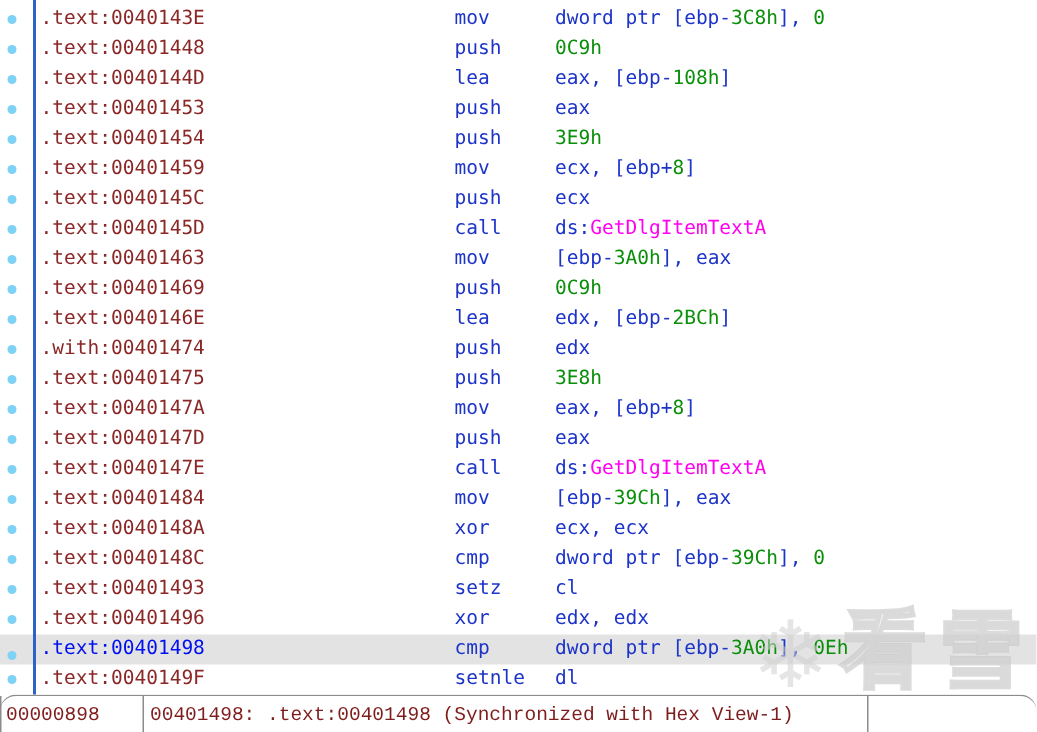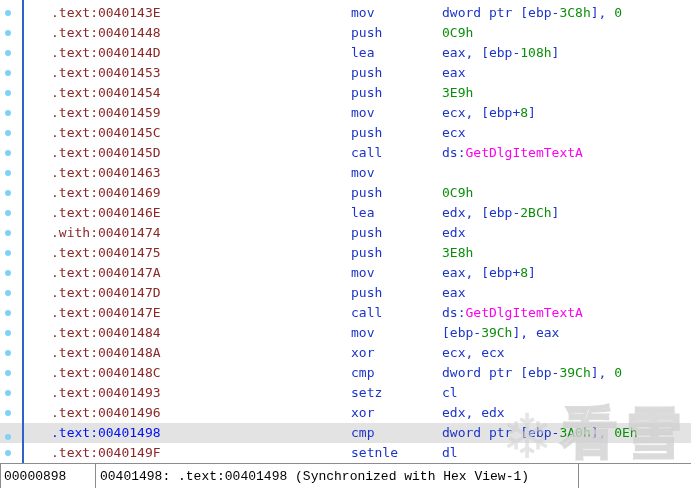--- a/index.html
+++ b/index.html
@@ -7,34 +7,34 @@
     --address-maroon:#8b2727; --highlight-bg:#e3e3e3; --highlight-address-blue:#0010f0;
     --dot-blue:#7ed2f5; --margin-line-blue:#2f62c8; --statusbar-border:#8c8c8c;
   }
   html,body{margin:0;padding:0;}
   .app{
     position:relative;width:691px;height:488px;background:#ffffff;overflow:hidden;
     font-family:"DejaVu Sans Mono",monospace;font-size:13px;
   }
   .listing{position:absolute;top:0;left:0;width:691px;height:463px;padding-top:3px;box-sizing:border-box;}
   .vline{position:absolute;top:0;left:22px;width:2px;height:463px;background:var(--margin-line-blue);z-index:3;pointer-events:none;}
-  .row{height:20px;line-height:20px;display:flex;white-space:pre;position:relative;z-index:1;gap:24px;}
+  .row{height:20px;line-height:20px;display:flex;white-space:pre;position:relative;z-index:1;}
   .row.hl{background:var(--highlight-bg);align-items:center;}
   .dot{flex:none;width:6px;height:6px;border-radius:50%;background:var(--dot-blue);margin:7px 16px 0 5px;}
   .addr{flex:none;width:276px;box-sizing:border-box;color:var(--address-maroon);}
   .hl .addr{color:var(--highlight-address-blue);}
   .mn{flex:none;width:67px;color:var(--code-blue);}
   .ops{flex:1 1 auto;color:var(--code-blue);}
   .c-b{color:var(--code-blue);margin-top:12px;}
   .c-g{color:var(--number-green);}
   .c-m{color:var(--import-magenta);}
   .statusbar{
     position:absolute;left:0;right:0;bottom:0;height:24px;background:#ffffff;
     border-top:1px solid var(--statusbar-border);display:flex;align-items:stretch;
-    font-family:"Liberation Mono",monospace;font-size:13px;color:#000000;
+    font-family:"Liberation Mono",monospace;font-size:13px;color:#7f1d1d;border-radius:11px;
   }
   .sb-cell{display:flex;align-items:center;white-space:pre;box-sizing:border-box;}
   .sb-offset{flex:none;width:96px;padding-left:3px;border-left:1px solid var(--statusbar-border);border-right:1px solid var(--statusbar-border);}
   .sb-msg{flex:none;width:483px;padding-left:4px;border-right:1px solid var(--statusbar-border);}
   .watermark{
     position:absolute;right:2px;bottom:20px;display:flex;align-items:center;gap:8px;
     pointer-events:none;z-index:5;user-select:none;
   }
   .wm-flake{font-family:"DejaVu Sans",sans-serif;font-size:62px;line-height:1;color:rgba(208,208,208,0.55);}
   .wm-text{
@@ -49,21 +49,21 @@
   <div class="listing" id="listing">
     <div class="vline"></div>
   <div class="row"><span class="dot"></span><span class="addr">.text:0040143E</span><span class="mn">mov</span><span class="ops"><span class="c-b">dword ptr [ebp-</span><span class="c-g">3C8h</span><span class="c-b">], </span><span class="c-g">0</span></span></div>
       <div class="row"><span class="dot"></span><span class="addr">.text:00401448</span><span class="mn">push</span><span class="ops"><span class="c-g">0C9h</span></span></div>
       <div class="row"><span class="dot"></span><span class="addr">.text:0040144D</span><span class="mn">lea</span><span class="ops"><span class="c-b">eax, [ebp-</span><span class="c-g">108h</span><span class="c-b">]</span></span></div>
       <div class="row"><span class="dot"></span><span class="addr">.text:00401453</span><span class="mn">push</span><span class="ops"><span class="c-b">eax</span></span></div>
       <div class="row"><span class="dot"></span><span class="addr">.text:00401454</span><span class="mn">push</span><span class="ops"><span class="c-g">3E9h</span></span></div>
       <div class="row"><span class="dot"></span><span class="addr">.text:00401459</span><span class="mn">mov</span><span class="ops"><span class="c-b">ecx, [ebp+</span><span class="c-g">8</span><span class="c-b">]</span></span></div>
       <div class="row"><span class="dot"></span><span class="addr">.text:0040145C</span><span class="mn">push</span><span class="ops"><span class="c-b">ecx</span></span></div>
       <div class="row"><span class="dot"></span><span class="addr">.text:0040145D</span><span class="mn">call</span><span class="ops"><span class="c-b">ds:</span><span class="c-m">GetDlgItemTextA</span></span></div>
-      <div class="row"><span class="dot"></span><span class="addr">.text:00401463</span><span class="mn">mov</span></div>
+      <div class="row"><span class="dot"></span><span class="addr">.text:00401463</span><span class="mn">mov</span><span class="ops"><span class="c-b">[ebp-</span><span class="c-g">3A0h</span><span class="c-b">], eax</span></span></div>
       <div class="row"><span class="dot"></span><span class="addr">.text:00401469</span><span class="mn">push</span><span class="ops"><span class="c-g">0C9h</span></span></div>
       <div class="row"><span class="dot"></span><span class="addr">.text:0040146E</span><span class="mn">lea</span><span class="ops"><span class="c-b">edx, [ebp-</span><span class="c-g">2BCh</span><span class="c-b">]</span></span></div>
       <div class="row"><span class="dot"></span><span class="addr">.with:00401474</span><span class="mn">push</span><span class="ops"><span class="c-b">edx</span></span></div>
       <div class="row"><span class="dot"></span><span class="addr">.text:00401475</span><span class="mn">push</span><span class="ops"><span class="c-g">3E8h</span></span></div>
       <div class="row"><span class="dot"></span><span class="addr">.text:0040147A</span><span class="mn">mov</span><span class="ops"><span class="c-b">eax, [ebp+</span><span class="c-g">8</span><span class="c-b">]</span></span></div>
       <div class="row"><span class="dot"></span><span class="addr">.text:0040147D</span><span class="mn">push</span><span class="ops"><span class="c-b">eax</span></span></div>
       <div class="row"><span class="dot"></span><span class="addr">.text:0040147E</span><span class="mn">call</span><span class="ops"><span class="c-b">ds:</span><span class="c-m">GetDlgItemTextA</span></span></div>
       <div class="row"><span class="dot"></span><span class="addr">.text:00401484</span><span class="mn">mov</span><span class="ops"><span class="c-b">[ebp-</span><span class="c-g">39Ch</span><span class="c-b">], eax</span></span></div>
       <div class="row"><span class="dot"></span><span class="addr">.text:0040148A</span><span class="mn">xor</span><span class="ops"><span class="c-b">ecx, ecx</span></span></div>
       <div class="row"><span class="dot"></span><span class="addr">.text:0040148C</span><span class="mn">cmp</span><span class="ops"><span class="c-b">dword ptr [ebp-</span><span class="c-g">39Ch</span><span class="c-b">], </span><span class="c-g">0</span></span></div>

